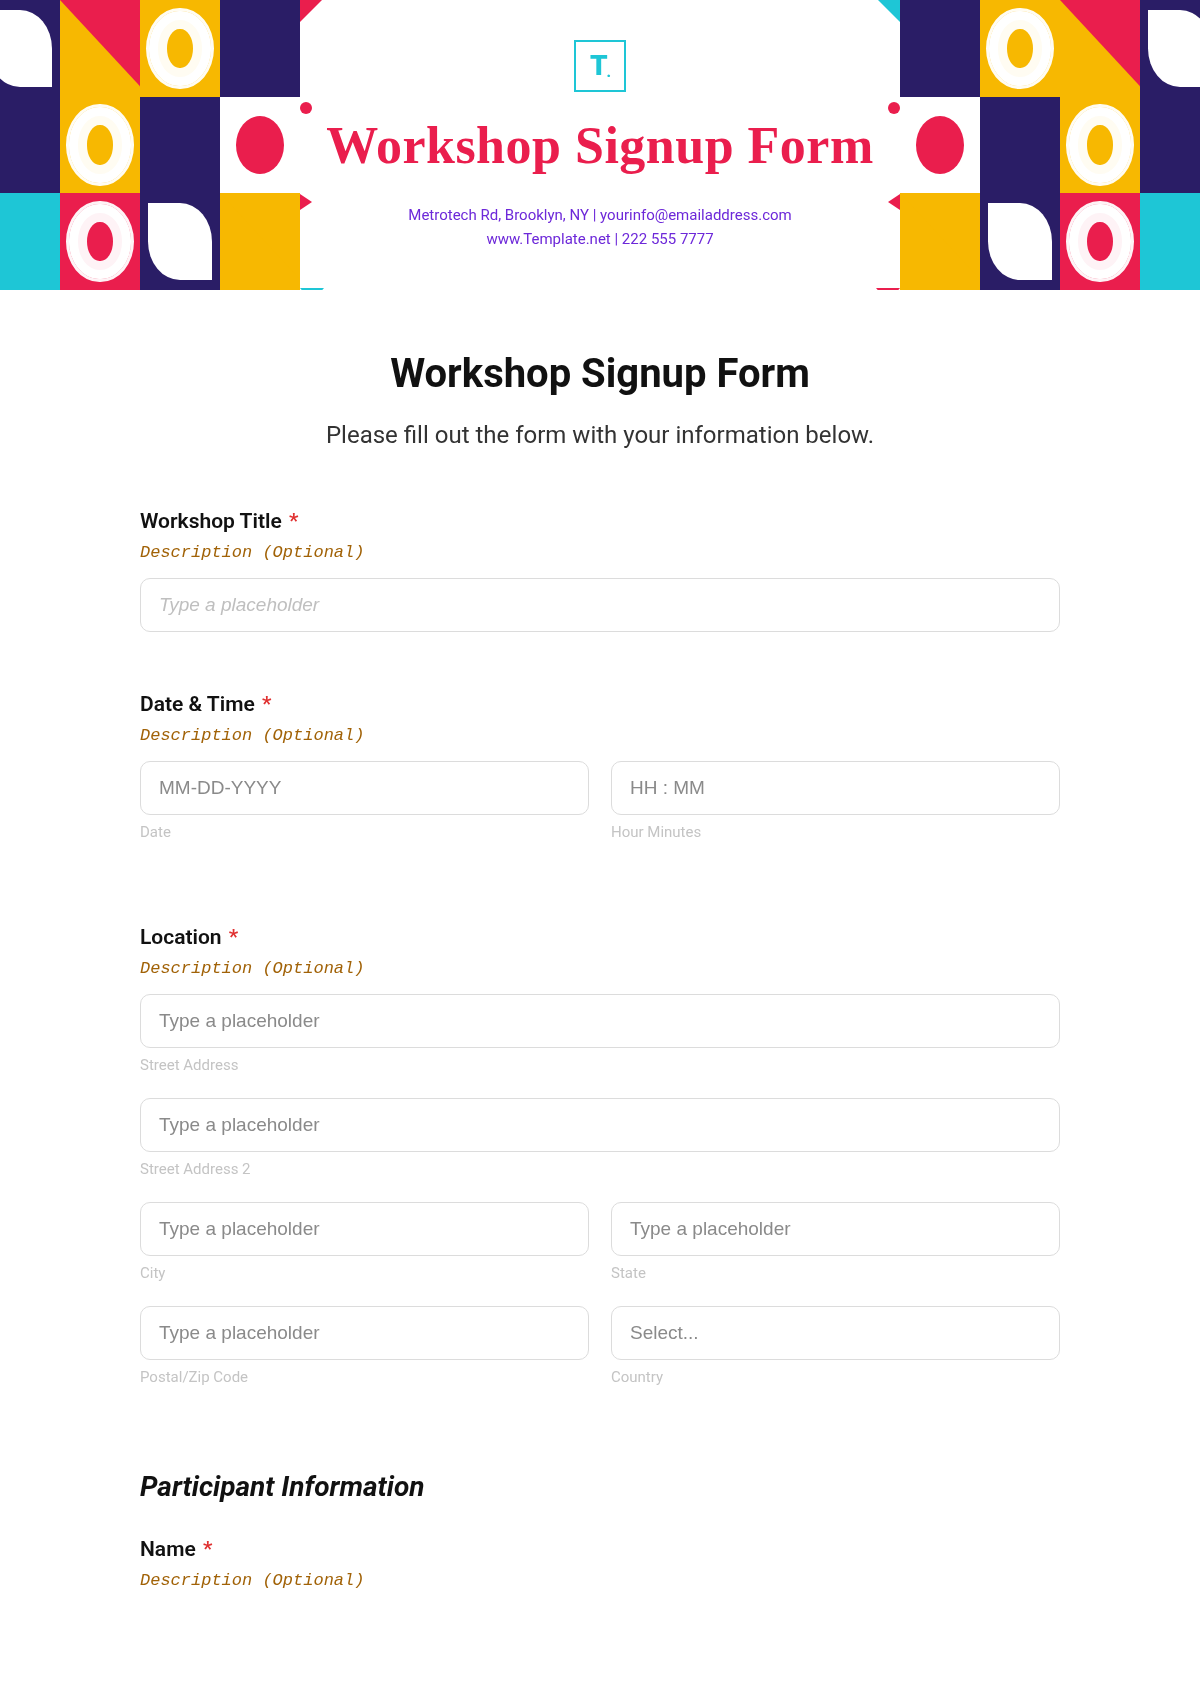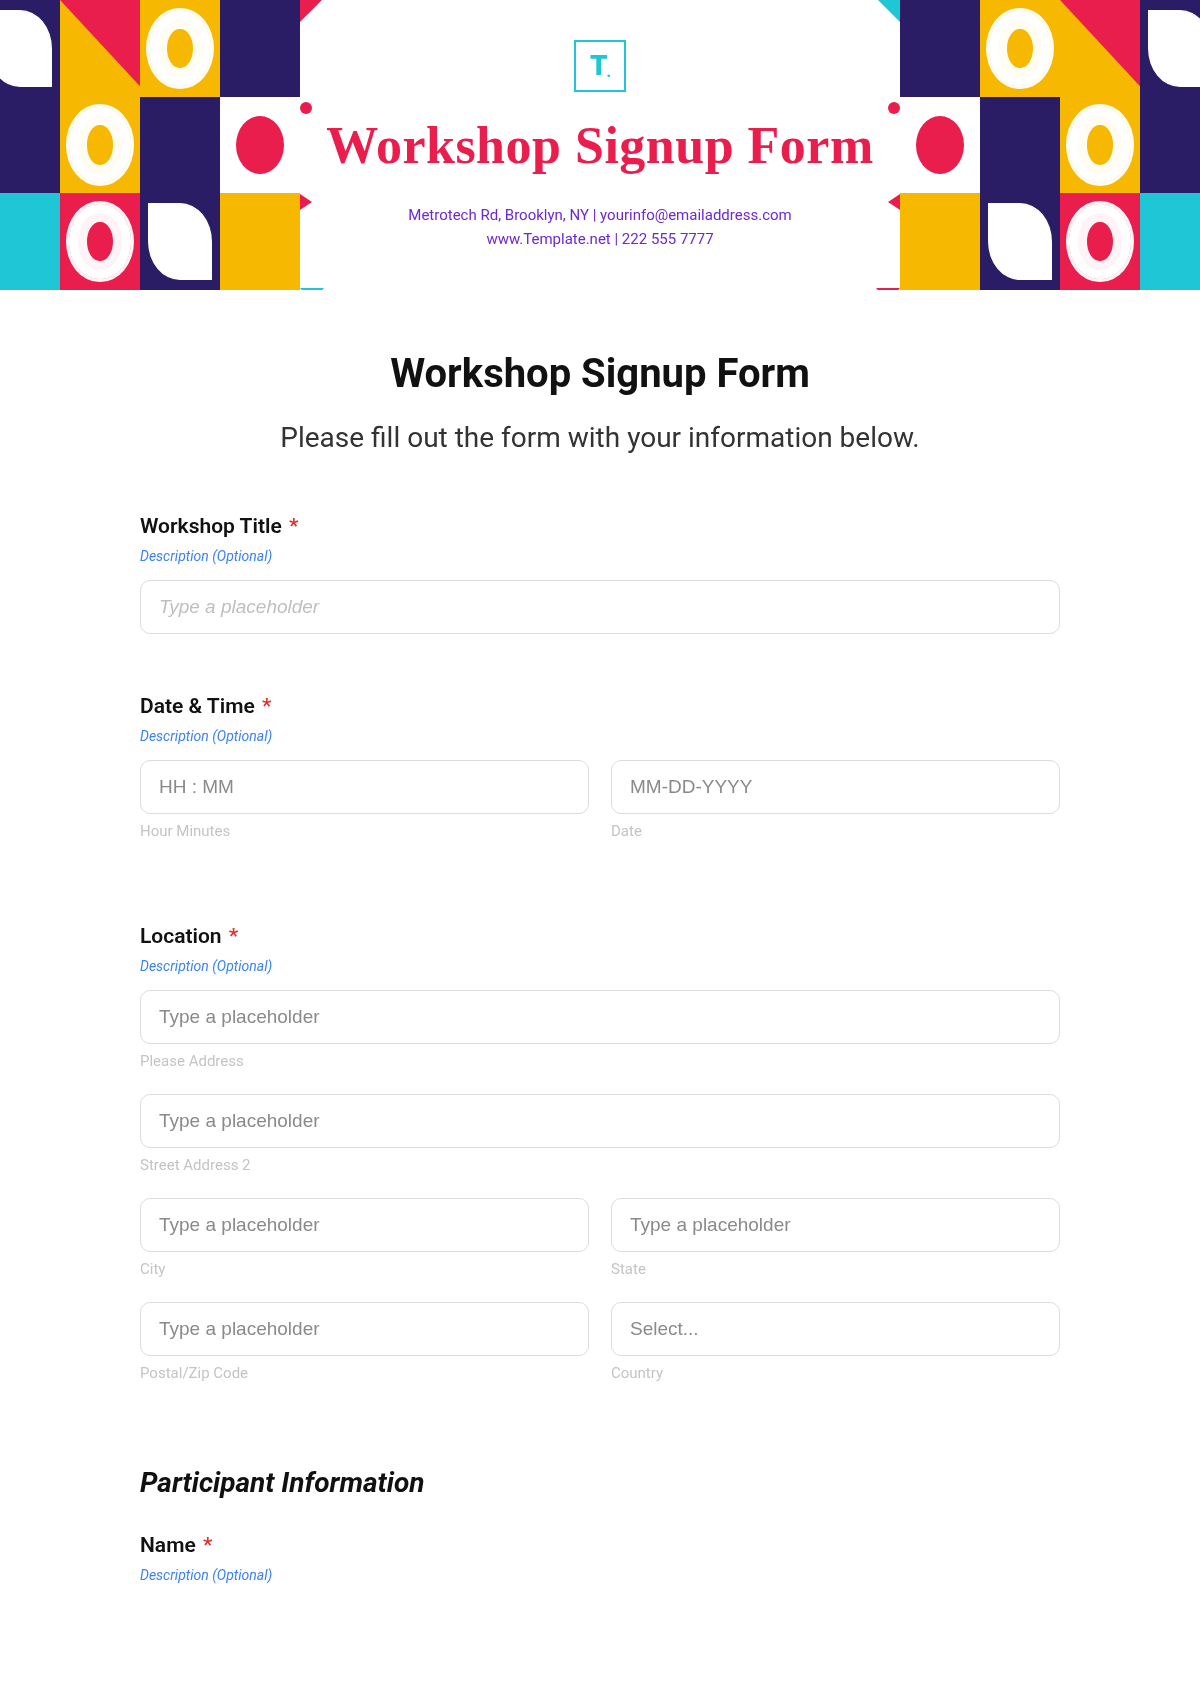--- a/index.html
+++ b/index.html
@@ -95,29 +95,29 @@
 
   .form-wrap{
     max-width: 960px;
     margin: 60px auto 0;
     padding: 0 20px 40px;
   }
   .form-title{
     text-align:center; font-size:40px; font-weight:700; color:#111; margin-bottom:24px;
   }
   .form-subtitle{
-    text-align:center; font-size:28px; color:#333; margin-bottom:60px;
+    text-align:center; font-size:24px; color:#333; margin-bottom:60px;
   }
   .field-group{ margin-bottom: 60px; }
   .field-label{
     font-size:21px; font-weight:600; color:#111; margin-bottom:10px;
   }
   .field-label .req{ color:#e03131; margin-left:2px; }
   .field-desc{
-    font-size:14px; font-style:italic; color:#3b82f6; margin-bottom:16px;
+    font-size:17px; font-style:italic; color:#a16207; margin-bottom:16px;font-family:Liberation Mono, monospace;
   }
   .input{
     width:100%; height:54px; border:1px solid #dcdcdc; border-radius:10px;
     padding: 0 18px; font-size:19px; color:#333; background:#fff;
     font-style: italic;
   }
   .input::placeholder{ color:#bfbfbf; font-style:italic; }
   .input.normal{ font-style:normal; }
   .input.normal::placeholder{ font-style:normal; color:#8a8a8a; }
   .sublabel{
@@ -210,40 +210,40 @@
   </div>
 
   <div class="field-group">
     <div class="field-label">
       <span>Date &amp; Time</span>
       <span class="req">*</span>
     </div>
     <div class="field-desc">Description (Optional)</div>
     <div class="row2">
       <div class="subfield">
+        <input class="input normal" type="text" placeholder="MM-DD-YYYY" style="">
+        <div class="sublabel">Date</div>
+      </div>
+      <div class="subfield">
         <input class="input normal" type="text" placeholder="HH : MM" style="">
         <div class="sublabel">Hour Minutes</div>
       </div>
-      <div class="subfield">
-        <input class="input normal" type="text" placeholder="MM-DD-YYYY" style="">
-        <div class="sublabel">Date</div>
-      </div>
     </div>
   </div>
 
   <div class="field-group">
     <div class="field-label">
       <span>Location</span>
       <span class="req">*</span>
     </div>
     <div class="field-desc">Description (Optional)</div>
 
     <div class="subfield">
       <input class="input normal" type="text" placeholder="Type a placeholder" style="">
-      <div class="sublabel">Please Address</div>
+      <div class="sublabel">Street Address</div>
     </div>
 
     <div class="subfield">
       <input class="input normal" type="text" placeholder="Type a placeholder" style="">
       <div class="sublabel">Street Address 2</div>
     </div>
 
     <div class="row2">
       <div class="subfield">
         <input class="input normal" type="text" placeholder="Type a placeholder" style="">

